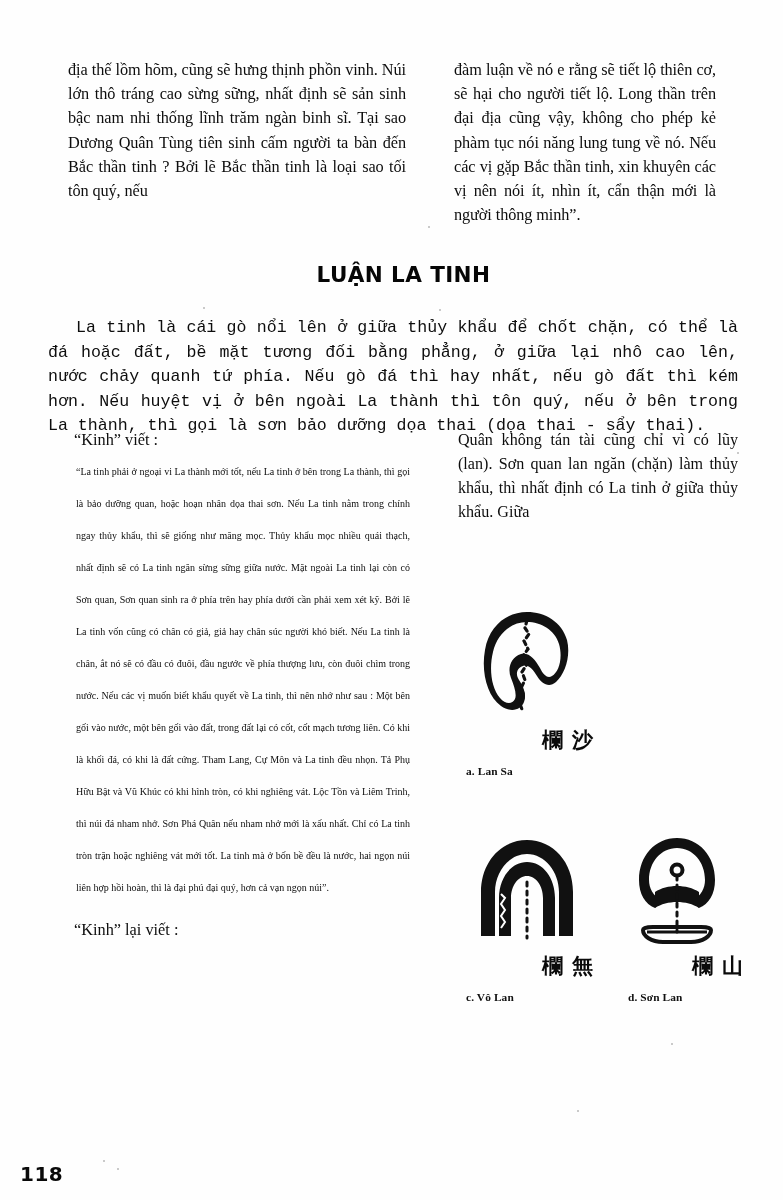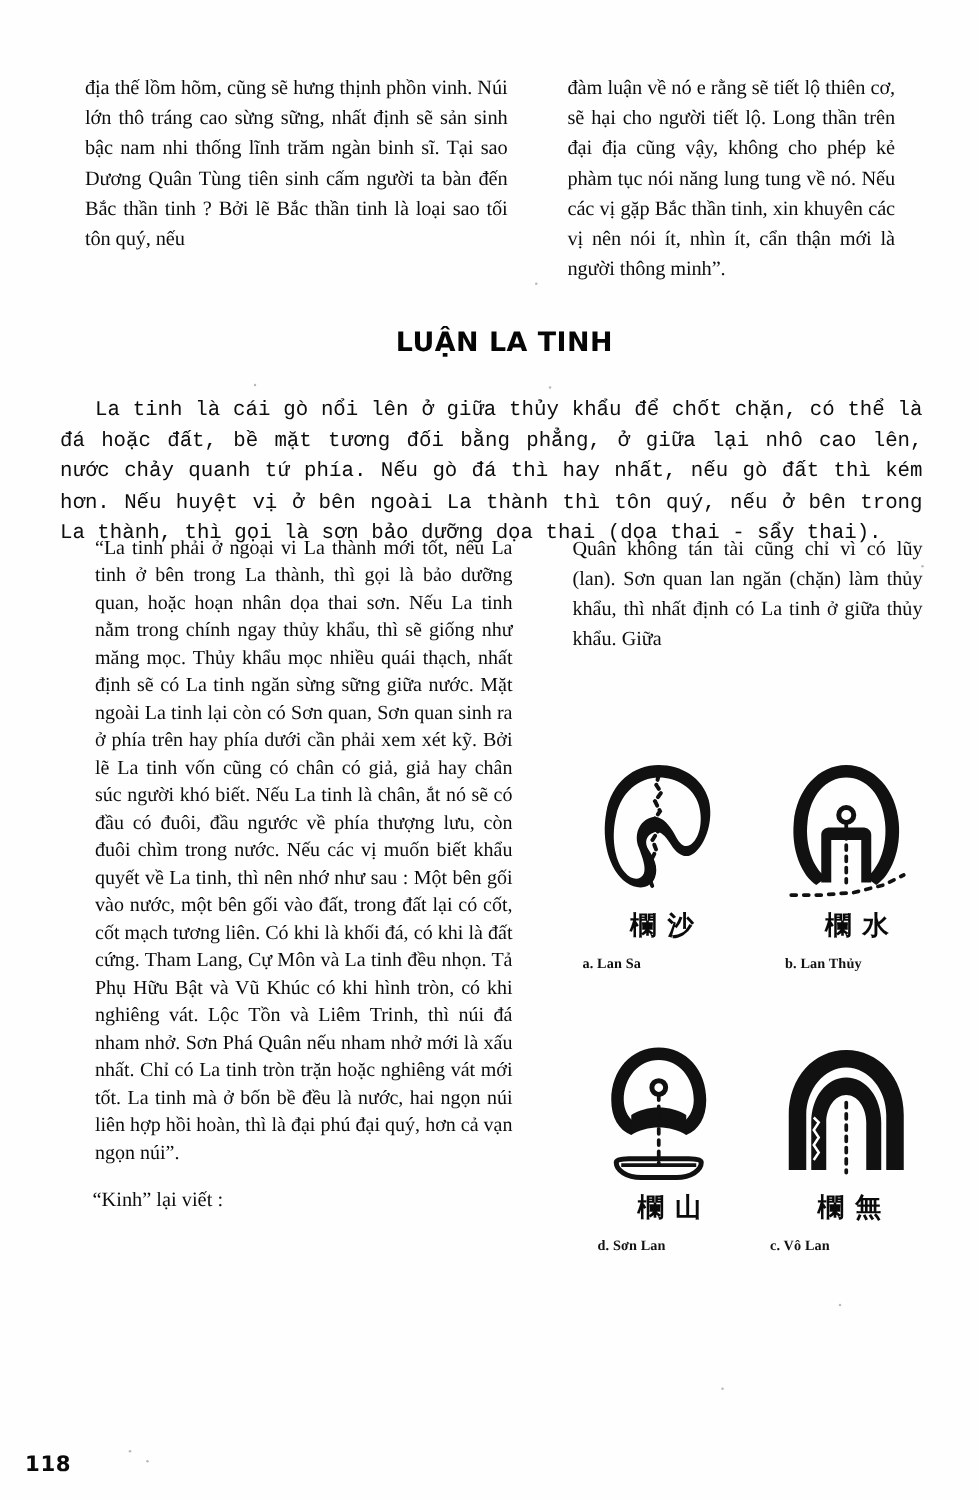--- a/index.html
+++ b/index.html
@@ -103,22 +103,22 @@
     top: 0;
     width: 286px;
   }
 
   .lead-in {
     font-size: 16.3px;
     line-height: 24px;
     margin: 0 0 4px 12px;
   }
   .quote-block {
-    font-size: 16px;
-    line-height: 22px;
+    font-size: 10px;
+    line-height: 32px;
     text-align: justify;
     margin: 0 0 14px 0;
     padding-left: 14px;
   }
   .quote-block.tight { padding-left: 14px; }
 
   .col-right .rtext {
     font-size: 16.1px;
     line-height: 24px;
     text-align: justify;
@@ -143,21 +143,21 @@
     position: relative;
     height: 180px;
   }
   .fig-art {
     height: 118px;
     display: flex;
     align-items: flex-end;
     justify-content: center;
   }
   .fig-han {
-    text-align: center;
+    text-align: right;
     padding-left: 14px;
     margin-top: 6px;
     font-family: "DejaVu Sans", sans-serif;
     font-weight: bold;
     font-size: 21px;
     letter-spacing: 9px;
     color: #0a0a0a;
     line-height: 1;
   }
   .fig-cap {
@@ -172,21 +172,21 @@
   .fig-cell.shift .fig-han,
   .fig-cell.shift .fig-cap { padding-left: 26px; }
 
   
   .folio {
     position: absolute;
     left: 20px;
     top: 1162px;
     font-family: "DejaVu Sans", "Liberation Sans", sans-serif;
     font-weight: bold;
-    font-size: 17px;
+    font-size: 20px;
     letter-spacing: 0.5px;
     color: #0a0a0a;
   }
 
   svg { display: block; }
 </style>
 </head>
 <body>
 
 <div class="page">
@@ -200,20 +200,21 @@
     </div>
   </div>
 
   <div class="heading">LUẬN LA TINH</div>
 
   <p class="intro">La tinh là cái gò nổi lên ở giữa thủy khẩu để chốt chặn, có thể là đá hoặc đất, bề mặt tương đối bằng phẳng, ở giữa lại nhô cao lên, nước chảy quanh tứ phía. Nếu gò đá thì hay nhất, nếu gò đất thì kém hơn. Nếu huyệt vị ở bên ngoài La thành thì tôn quý, nếu ở bên trong La thành, thì gọi là sơn bảo dưỡng dọa thai (dọa thai - sẩy thai).</p>
 
   <div class="lower">
 
     <div class="col-left">
+      <p class="lead-in">“Kinh” viết :</p>
       <p class="quote-block">“La tinh phải ở ngoại vi La thành mới tốt, nếu La tinh ở bên trong La thành, thì gọi là bảo dưỡng quan, hoặc hoạn nhân dọa thai sơn. Nếu La tinh nằm trong chính ngay thủy khẩu, thì sẽ giống như măng mọc. Thủy khẩu mọc nhiều quái thạch, nhất định sẽ có La tinh ngăn sừng sững giữa nước. Mặt ngoài La tinh lại còn có Sơn quan, Sơn quan sinh ra ở phía trên hay phía dưới cần phải xem xét kỹ. Bởi lẽ La tinh vốn cũng có chân có giả, giả hay chân súc người khó biết. Nếu La tinh là chân, ắt nó sẽ có đầu có đuôi, đầu ngước về phía thượng lưu, còn đuôi chìm trong nước. Nếu các vị muốn biết khẩu quyết về La tinh, thì nên nhớ như sau : Một bên gối vào nước, một bên gối vào đất, trong đất lại có cốt, cốt mạch tương liên. Có khi là khối đá, có khi là đất cứng. Tham Lang, Cự Môn và La tinh đều nhọn. Tả Phụ Hữu Bật và Vũ Khúc có khi hình tròn, có khi nghiêng vát. Lộc Tồn và Liêm Trinh, thì núi đá nham nhở. Sơn Phá Quân nếu nham nhở mới là xấu nhất. Chỉ có La tinh tròn trặn hoặc nghiêng vát mới tốt. La tinh mà ở bốn bề đều là nước, hai ngọn núi liên hợp hồi hoàn, thì là đại phú đại quý, hơn cả vạn ngọn núi”.</p>
       <p class="lead-in">“Kinh” lại viết :</p>
     </div>
 
     <div class="col-right">
       <p class="rtext">Quân không tán tài cũng chỉ vì có lũy (lan). Sơn quan lan ngăn (chặn) làm thủy khẩu, thì nhất định có La tinh ở giữa thủy khẩu. Giữa</p>
     </div>
 
     <div class="fig-grid">
 
@@ -229,77 +230,61 @@
                        C68 53 62 46 54 48 C44 51 40 62 44 72 C47 80 50 88 48 93
                        C45 99 38 98 33 92 C24 82 22 62 26 46 C30 28 44 16 60 16 Z" fill="#111"></path>
               <path d="M60 14 L58 22 L62 28 L57 35 L61 43 L56 50 L60 58 L55 66 L58 74
                        L54 82 L57 90 L53 98 L56 106" stroke="#111" stroke-width="3.2" fill="none" stroke-dasharray="4 4" stroke-linecap="round"></path>
             </svg>
           </div>
           <div class="fig-han">欄沙</div>
           <div class="fig-cap">a. Lan Sa</div>
         </div>
 
-        <div class="fig-cell shift">
+
+      </div>
+
+      <div class="fig-row second">
+
+        <div class="fig-cell">
           <div class="fig-art">
             <svg width="120" height="118" viewBox="0 0 120 118">
-              <path d="M60 6 C38 6 20 26 18 52 C16 74 24 94 36 102 L44 96
-                       C33 88 27 70 29 52 C31 30 44 16 60 16 C76 16 89 30 91 52
-                       C93 70 87 88 76 96 L84 102 C96 94 104 74 102 52 C100 26 82 6 60 6 Z" fill="#111"></path>
-              <circle cx="60" cy="46" r="6" fill="none" stroke="#111" stroke-width="4"></circle>
-              <path d="M40 62 C40 58 43 56 47 56 L73 56 C77 56 80 58 80 62 L80 100
-                       L72 100 L72 66 L48 66 L48 100 L40 100 Z" fill="#111"></path>
-              <path d="M60 52 L60 60 L60 68 L60 76 L60 84 L60 92 L60 100" stroke="#111" stroke-width="3" fill="none" stroke-dasharray="4 5" stroke-linecap="round"></path>
-              <path d="M16 110 L40 110 L66 108 L90 102 L106 94" stroke="#111" stroke-width="3" fill="none" stroke-dasharray="4 6" stroke-linecap="round"></path>
+              <path d="M60 8 C34 8 14 30 14 60 L14 104 L28 104 L28 60
+                       C28 40 42 22 60 22 C78 22 92 40 92 60 L92 104 L106 104 L106 60
+                       C106 30 86 8 60 8 Z" fill="#111"></path>
+              <path d="M60 30 C44 30 32 46 32 66 L32 104 L44 104 L44 66
+                       C44 54 51 44 60 44 C69 44 76 54 76 66 L76 104 L88 104 L88 66
+                       C88 46 76 30 60 30 Z" fill="#111"></path>
+              <path d="M60 50 L60 58 L60 66 L60 74 L60 82 L60 90 L60 98 L60 106" stroke="#111" stroke-width="3" fill="none" stroke-dasharray="4 5" stroke-linecap="round"></path>
+              <path d="M34 62 L38 66 L34 72 L38 78 L34 84 L38 90 L34 96" stroke="#fff" stroke-width="2" fill="none"></path>
             </svg>
           </div>
-          <div class="fig-han">欄水</div>
-          <div class="fig-cap">b. Lan Thủy</div>
+          <div class="fig-han">欄無</div>
+          <div class="fig-cap">c. Vô Lan</div>
         </div>
-
-      </div>
-
-      <div class="fig-row second">
 
         <div class="fig-cell shift">
           <div class="fig-art">
             <svg width="120" height="118" viewBox="0 0 120 118">
               <path d="M60 6 C38 6 22 24 22 48 C22 62 28 72 38 76 L44 68
                        C36 64 32 56 32 48 C32 30 44 16 60 16 C76 16 88 30 88 48
                        C88 56 84 64 76 68 L82 76 C92 72 98 62 98 48 C98 24 82 6 60 6 Z" fill="#111"></path>
               <path d="M38 60 C44 56 52 54 60 54 C68 54 76 56 82 60 L82 76
                        C76 72 68 70 60 70 C52 70 44 72 38 76 Z" fill="#111"></path>
               <circle cx="60" cy="38" r="5.5" fill="none" stroke="#111" stroke-width="4"></circle>
               <path d="M60 44 L60 52 L60 60 L60 68 L60 76 L60 84 L60 92 L60 100" stroke="#111" stroke-width="3" fill="none" stroke-dasharray="4 5" stroke-linecap="round"></path>
               <path d="M26 98 C26 96 30 95 36 95 L84 95 C90 95 94 96 94 98
                        C94 104 86 110 74 110 L46 110 C34 110 26 104 26 98 Z" fill="none" stroke="#111" stroke-width="4"></path>
               <path d="M30 100 L90 100" stroke="#111" stroke-width="3"></path>
             </svg>
           </div>
           <div class="fig-han">欄山</div>
           <div class="fig-cap">d. Sơn Lan</div>
         </div>
 
-        <div class="fig-cell">
-          <div class="fig-art">
-            <svg width="120" height="118" viewBox="0 0 120 118">
-              <path d="M60 8 C34 8 14 30 14 60 L14 104 L28 104 L28 60
-                       C28 40 42 22 60 22 C78 22 92 40 92 60 L92 104 L106 104 L106 60
-                       C106 30 86 8 60 8 Z" fill="#111"></path>
-              <path d="M60 30 C44 30 32 46 32 66 L32 104 L44 104 L44 66
-                       C44 54 51 44 60 44 C69 44 76 54 76 66 L76 104 L88 104 L88 66
-                       C88 46 76 30 60 30 Z" fill="#111"></path>
-              <path d="M60 50 L60 58 L60 66 L60 74 L60 82 L60 90 L60 98 L60 106" stroke="#111" stroke-width="3" fill="none" stroke-dasharray="4 5" stroke-linecap="round"></path>
-              <path d="M34 62 L38 66 L34 72 L38 78 L34 84 L38 90 L34 96" stroke="#fff" stroke-width="2" fill="none"></path>
-            </svg>
-          </div>
-          <div class="fig-han">欄無</div>
-          <div class="fig-cap">c. Vô Lan</div>
-        </div>
-
       </div>
     </div>
   </div>
 
   <div class="folio">118</div>
 
   <div class="speckle" style="left:428px; top:226px;"></div>
   <div class="speckle" style="left:203px; top:307px;"></div>
   <div class="speckle" style="left:439px; top:309px;"></div>
   <div class="speckle" style="left:671px; top:1043px;"></div>

